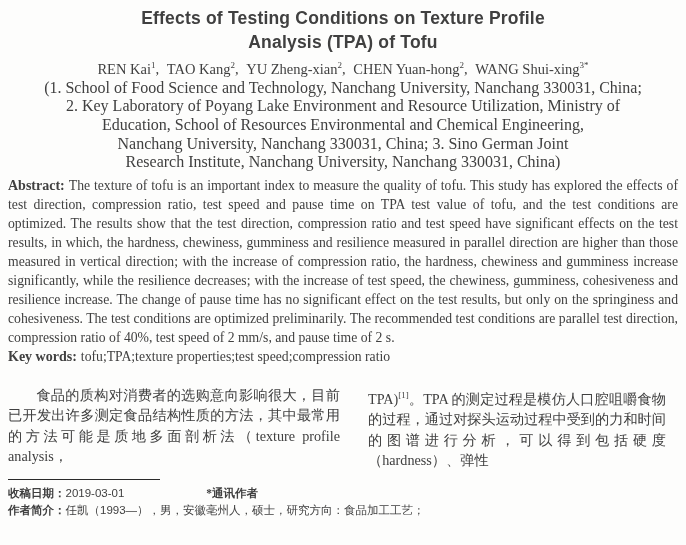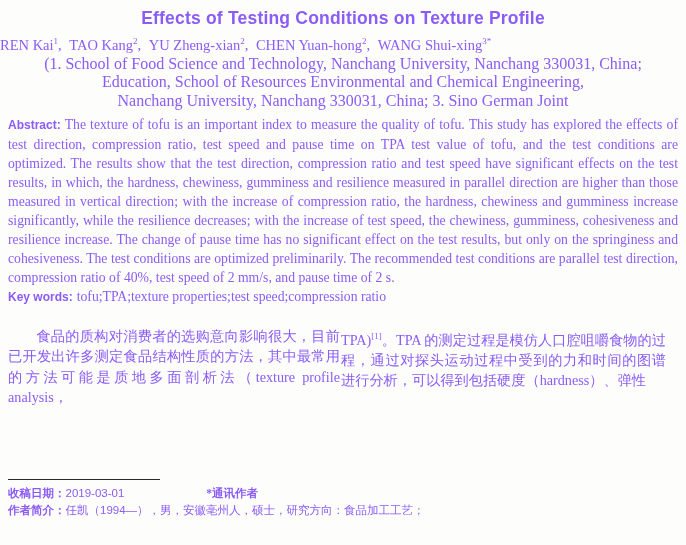--- a/index.html
+++ b/index.html
@@ -1,63 +1,64 @@
 <!DOCTYPE html>
 <html><head>
 <meta charset="utf-8">
 <style>
   html,body { margin:0; padding:0; background:#ffffff; }
   .page {
     position:relative;
     width:686px; height:545px;
     background:#fdfdfc;
-    color:#8b5cf6;
+    color:#404040;
     overflow:hidden;
     font-family:"Liberation Serif", "DejaVu Serif", serif;
   }
   .title {
     margin:0; padding-top:6px;
     text-align:center;
     font-family:"Liberation Sans", "DejaVu Sans", sans-serif;
     font-weight:700;
     font-size:17.5px;
     line-height:24px;
     letter-spacing:0.2px;
   }
   .title-line { display:block; }
   .authors {
     margin-top:1px;
+    text-align:center;
     font-size:14.5px;
     line-height:20px;
   }
   .authors sup { font-size:9px; }
   .author .sep { margin-right:4px; }
   .affiliations {
     text-align:center;
     font-size:16px;
     line-height:18.6px;
   }
   .abstract, .keywords {
     margin:0 8px;
     font-size:13.7px;
     line-height:19px;
     text-align:justify;
   }
   .abstract { margin-top:4px; }
   .label {
-    font-family:Liberation Sans, sans-serif;
+    font-family:Liberation Serif, serif;
     font-weight:700;
-    font-size:12px;
+    font-size:14px;
     padding-right:4px;
     margin-top:32px;
   }
   .columns {
     display:flex;
     margin:19px 20px 0 8px;
-    gap:1px;
+    gap:28px;
     font-size:14.2px;
     line-height:20.5px;
     text-align:justify;
     justify-content:space-between;
   }
   .col { margin:0; }
   .col-left  { width:332px; }
   .col-right { flex:1; }
   .col p { margin:0; }
   .col-left p { text-indent:2em; }
@@ -79,30 +80,33 @@
   .fn-corr { margin-left:82px; font-weight:600;font-family:Liberation Serif, serif; }
   .fn-line3 { padding-left:58px; }
 </style>
 </head>
 <body>
 
 <div class="page">
 
   <h1 class="title">
     <span class="title-line">Effects of Testing Conditions on Texture Profile</span>
+    <span class="title-line">Analysis (TPA) of Tofu</span>
   </h1>
 
   <div class="authors">
     <span class="author"><span>REN Kai</span><sup>1</sup><span class="sep">, </span></span><span class="author"><span>TAO Kang</span><sup>2</sup><span class="sep">, </span></span><span class="author"><span>YU Zheng-xian</span><sup>2</sup><span class="sep">, </span></span><span class="author"><span>CHEN Yuan-hong</span><sup>2</sup><span class="sep">, </span></span><span class="author"><span>WANG Shui-xing</span><sup>3*</sup></span>
   </div>
 
   <div class="affiliations">
     <div>(1. School of Food Science and Technology, Nanchang University, Nanchang 330031, China;</div>
+    <div>2. Key Laboratory of Poyang Lake Environment and Resource Utilization, Ministry of</div>
     <div>Education, School of Resources Environmental and Chemical Engineering,</div>
     <div>Nanchang University, Nanchang 330031, China; 3. Sino German Joint</div>
+    <div>Research Institute, Nanchang University, Nanchang 330031, China)</div>
   </div>
 
   <p class="abstract">
     <span class="label">Abstract:</span><span>The texture of tofu is an important index to measure the quality of tofu. This study has explored the effects of test direction, compression ratio, test speed and pause time on TPA test value of tofu, and the test conditions are optimized. The results show that the test direction, compression ratio and test speed have significant effects on the test results, in which, the hardness, chewiness, gumminess and resilience measured in parallel direction are higher than those measured in vertical direction; with the increase of compression ratio, the hardness, chewiness and gumminess increase significantly, while the resilience decreases; with the increase of test speed, the chewiness, gumminess, cohesiveness and resilience increase. The change of pause time has no significant effect on the test results, but only on the springiness and cohesiveness. The test conditions are optimized preliminarily. The recommended test conditions are parallel test direction, compression ratio of 40%, test speed of 2 mm/s, and pause time of 2 s.</span>
   </p>
 
   <p class="keywords">
     <span class="label">Key words:</span><span>tofu;TPA;texture properties;test speed;compression ratio</span>
   </p>
 
@@ -115,17 +119,17 @@
     </div>
   </div>
 
   <div class="footnote">
     <div class="fn-rule"></div>
     <div class="fn-line1">
       <span><span class="fn-label">收稿日期：</span><span>2019-03-01</span></span>
       <span class="fn-corr">*通讯作者</span>
     </div>
     <div class="fn-line2">
-      <span class="fn-label">作者简介：</span><span>任凯（1994—），男，安徽亳州人，硕士，研究方向：食品加工工艺；</span>
+      <span class="fn-label">作者简介：</span><span>任凯（1993—），男，安徽亳州人，硕士，研究方向：食品加工工艺；</span>
     </div>
   </div>
 
 </div>
 
 </body></html>

